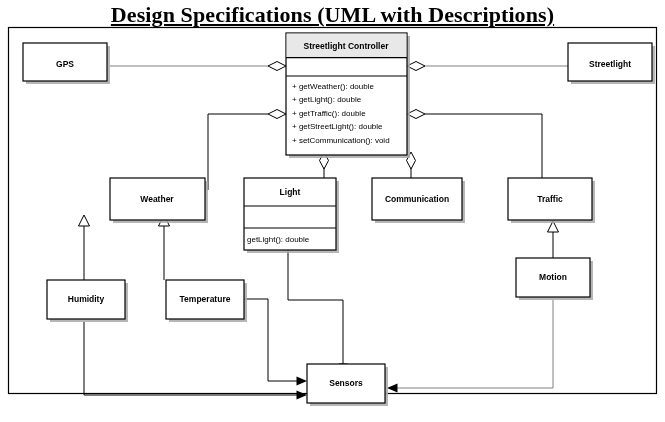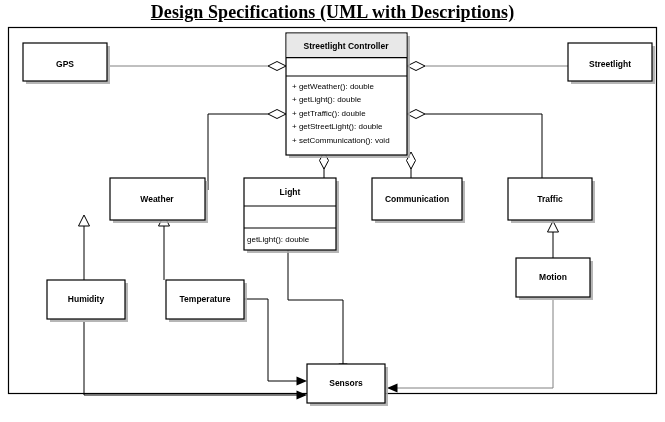--- a/index.html
+++ b/index.html
@@ -18,21 +18,21 @@
     overflow: hidden;
   }
   #diagram-title {
     position: absolute;
     left: 0;
     top: 2px;
     width: 665px;
     text-align: center;
     font-family: "Liberation Serif", serif;
     font-weight: bold;
-    font-size: 18px;
+    font-size: 22px;
     color: #000000;
     text-decoration: underline;
     letter-spacing: 0.1px;
     white-space: nowrap;
   }
   #canvas {
     position: absolute;
     left: 0;
     top: 0;
   }

